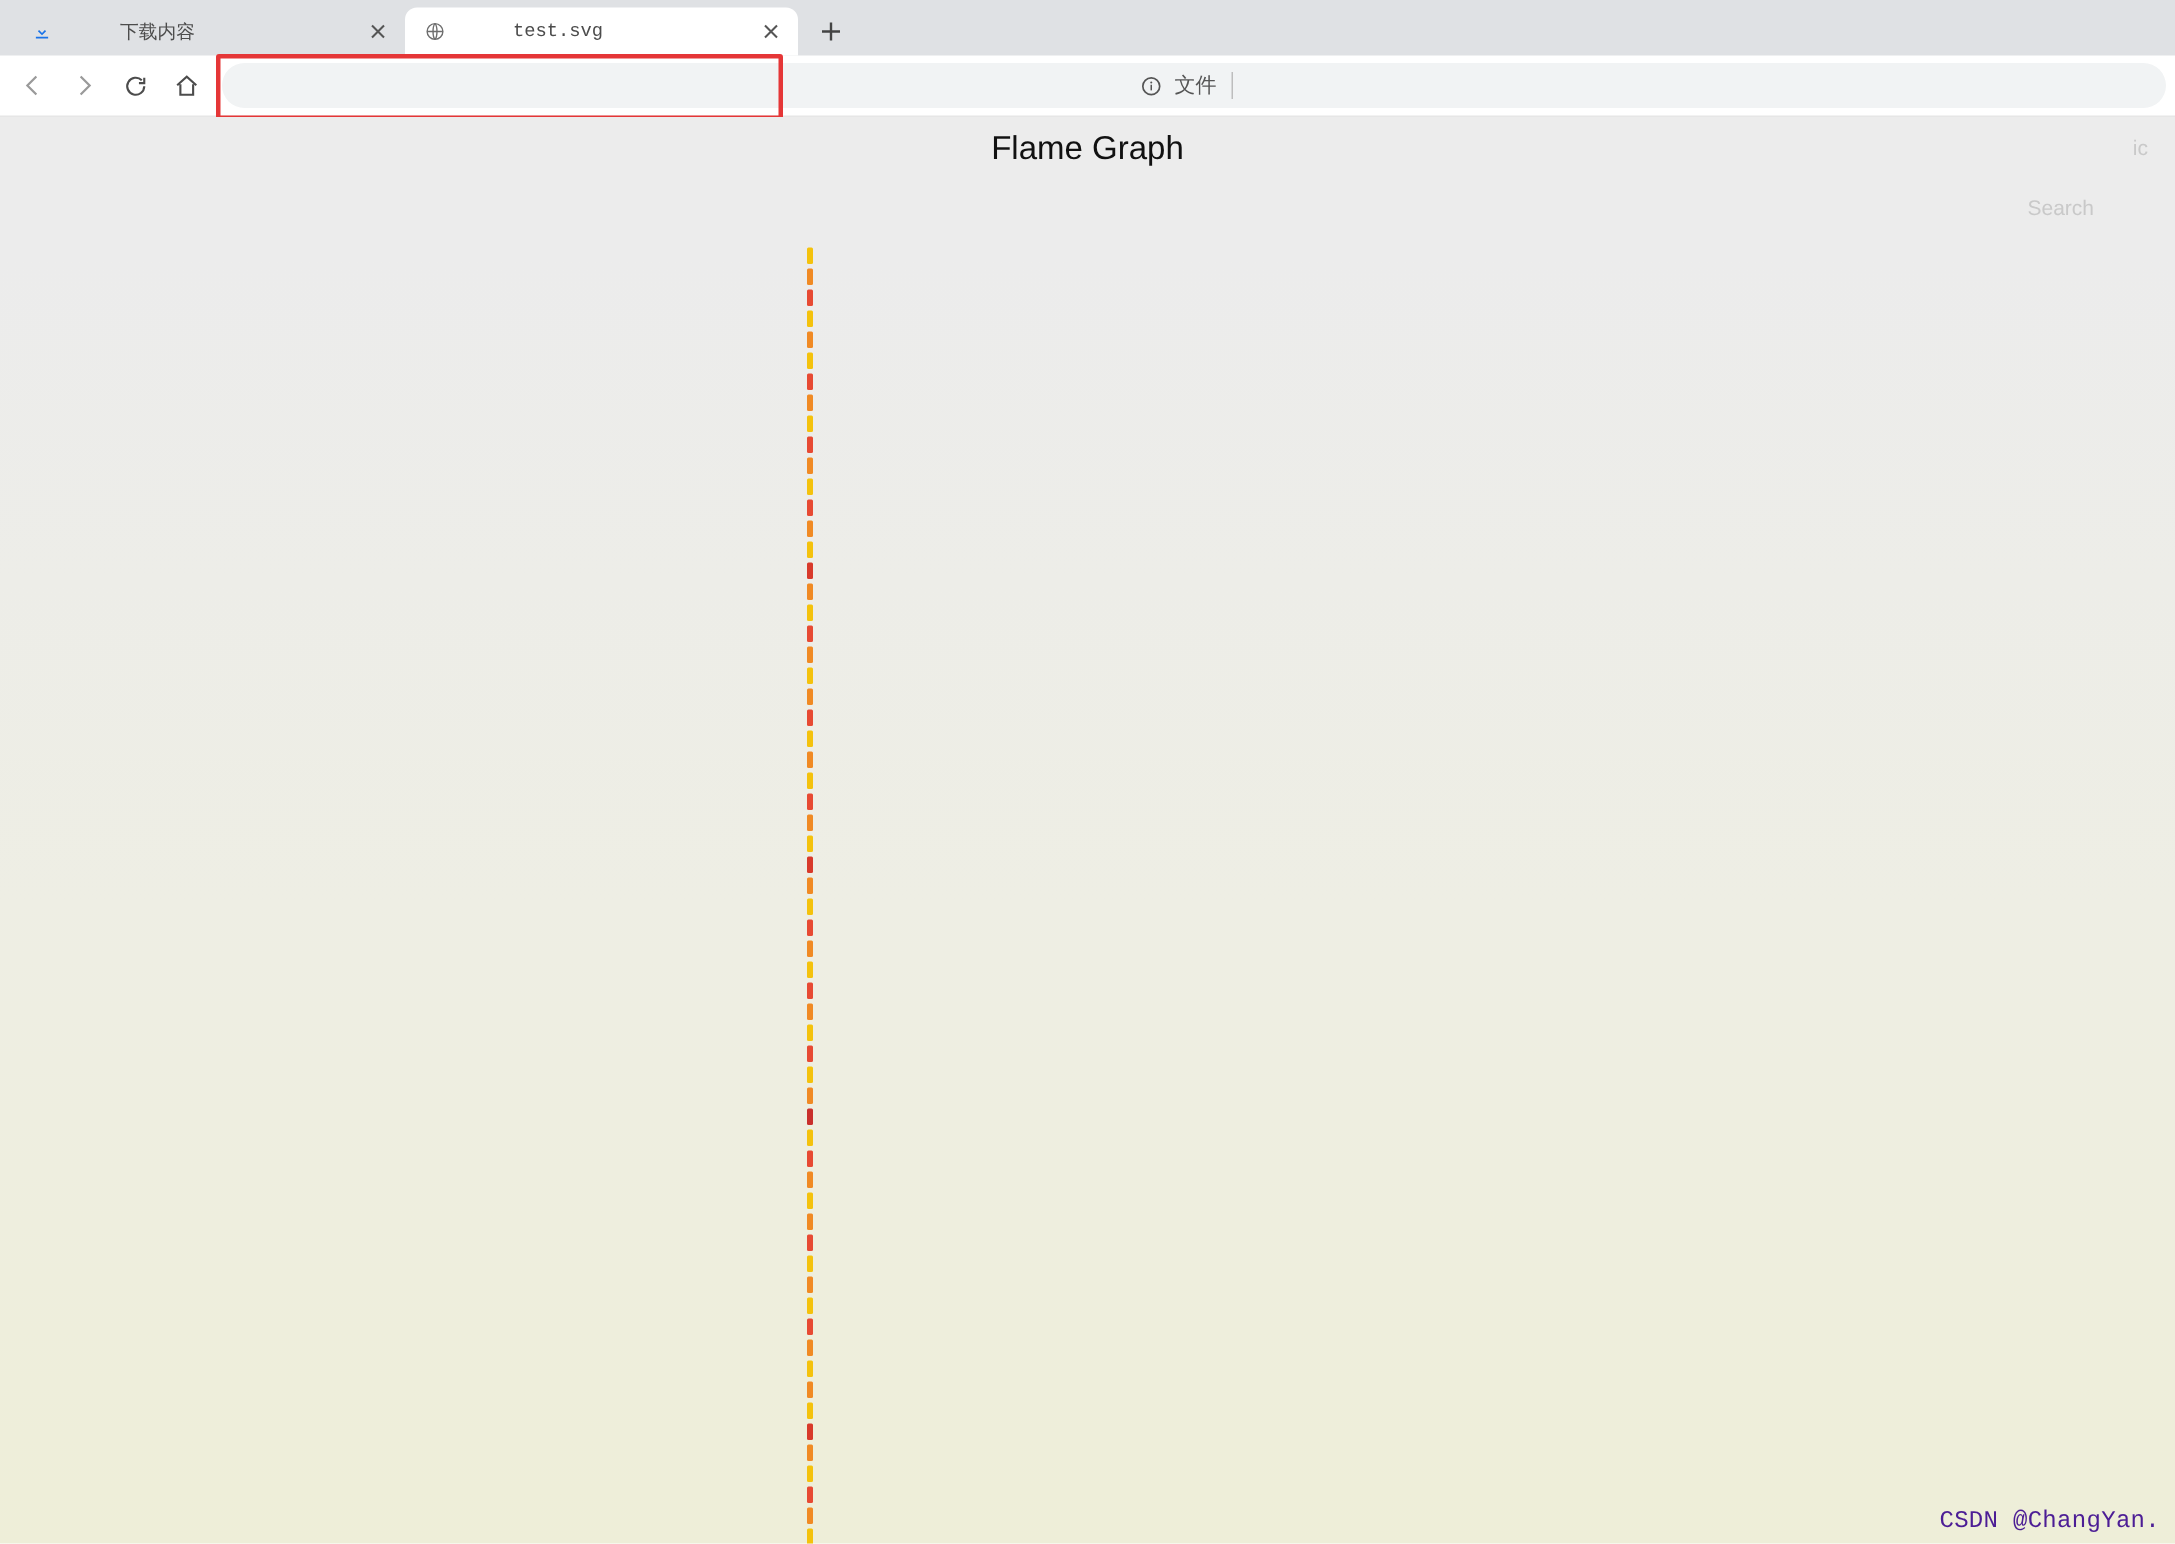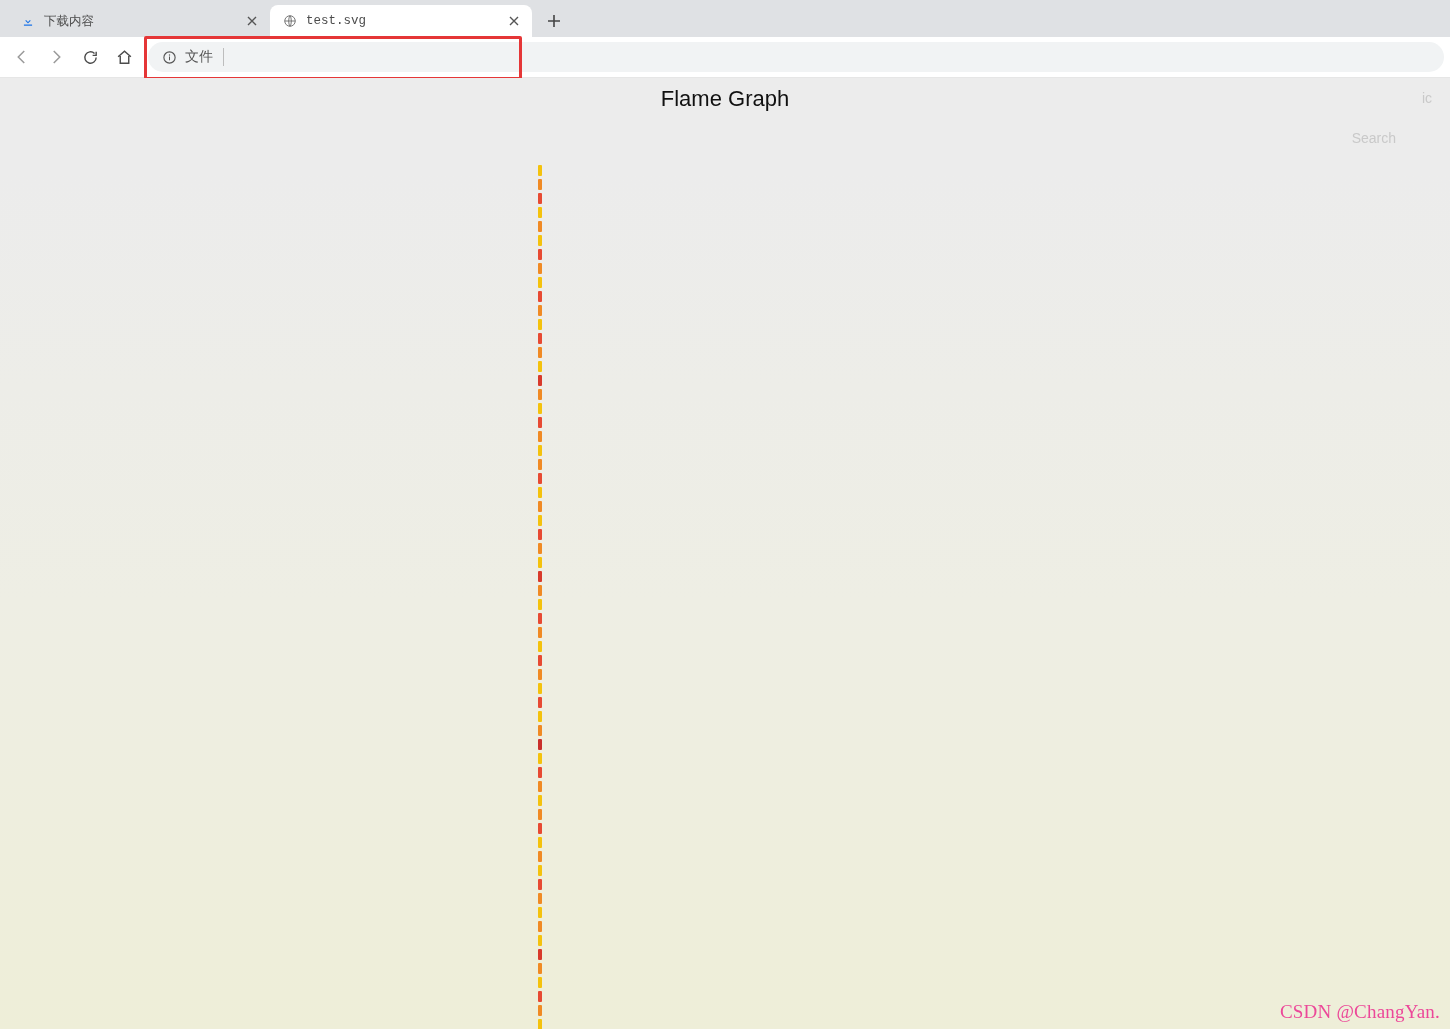--- a/index.html
+++ b/index.html
@@ -25,20 +25,21 @@
     min-width: 240px;
     display: flex;
     align-items: center;
     padding: 0 10px 0 12px;
     font-size: 12.5px;
     color: #4c4c4c;
     border-top-left-radius: 8px;
     border-top-right-radius: 8px;
     position: relative;
     cursor: default;
+    gap: 36px;
   }
   .tab.inactive { background: transparent; }
   .tab.active   { background: #ffffff; font-family: Liberation Mono, monospace; }
   .tab .favicon { width: 16px; height: 16px; margin-right: 8px; display:flex; align-items:center; justify-content:center;}
   .tab .title   { flex: 1; white-space: nowrap; overflow: hidden; text-overflow: ellipsis; }
   .tab .close   { width: 16px; height:16px; display:flex; align-items:center; justify-content:center; color:#555; border-radius:50%; }
   .new-tab-btn {
     width: 28px; height: 28px; margin-left: 8px; margin-bottom: 2px;
     display:flex; align-items:center; justify-content:center;
     border-radius: 50%; color:#444;
@@ -63,20 +64,21 @@
   .addr-wrap {
     flex: 1;
     margin-left: 6px;
     height: 30px;
     background: #f1f3f4;
     border-radius: 15px;
     display:flex;
     align-items:center;
     padding: 0 14px;
     position: relative;
+    justify-content: center;
   }
   .addr-icon { color:#555; margin-right:8px; display:flex; align-items:center;}
   .file-chip {
     font-size: 14px;
     color:#555;
     padding-right: 10px;
     border-right: 1px solid #bdbdbd;
     margin-right: 10px;
   }
   .addr-text {
@@ -142,23 +144,23 @@
     width: 4px;
     height: 11px;
     margin-top: 3px;
     border-radius: 1px;
   }
 
   .watermark {
     position: fixed;
     right: 10px;
     bottom: 6px;
-    font-size: 19px;
-    color: #ec4899;
-    font-family: Liberation Serif, serif;
+    font-size: 16px;
+    color: #4c1d95;
+    font-family: Liberation Mono, monospace;
     letter-spacing: .2px;
   }
 
   svg { display:block; }
 </style>
 </head>
 <body>
 
 <div class="tab-strip">
   <div class="tab inactive">

